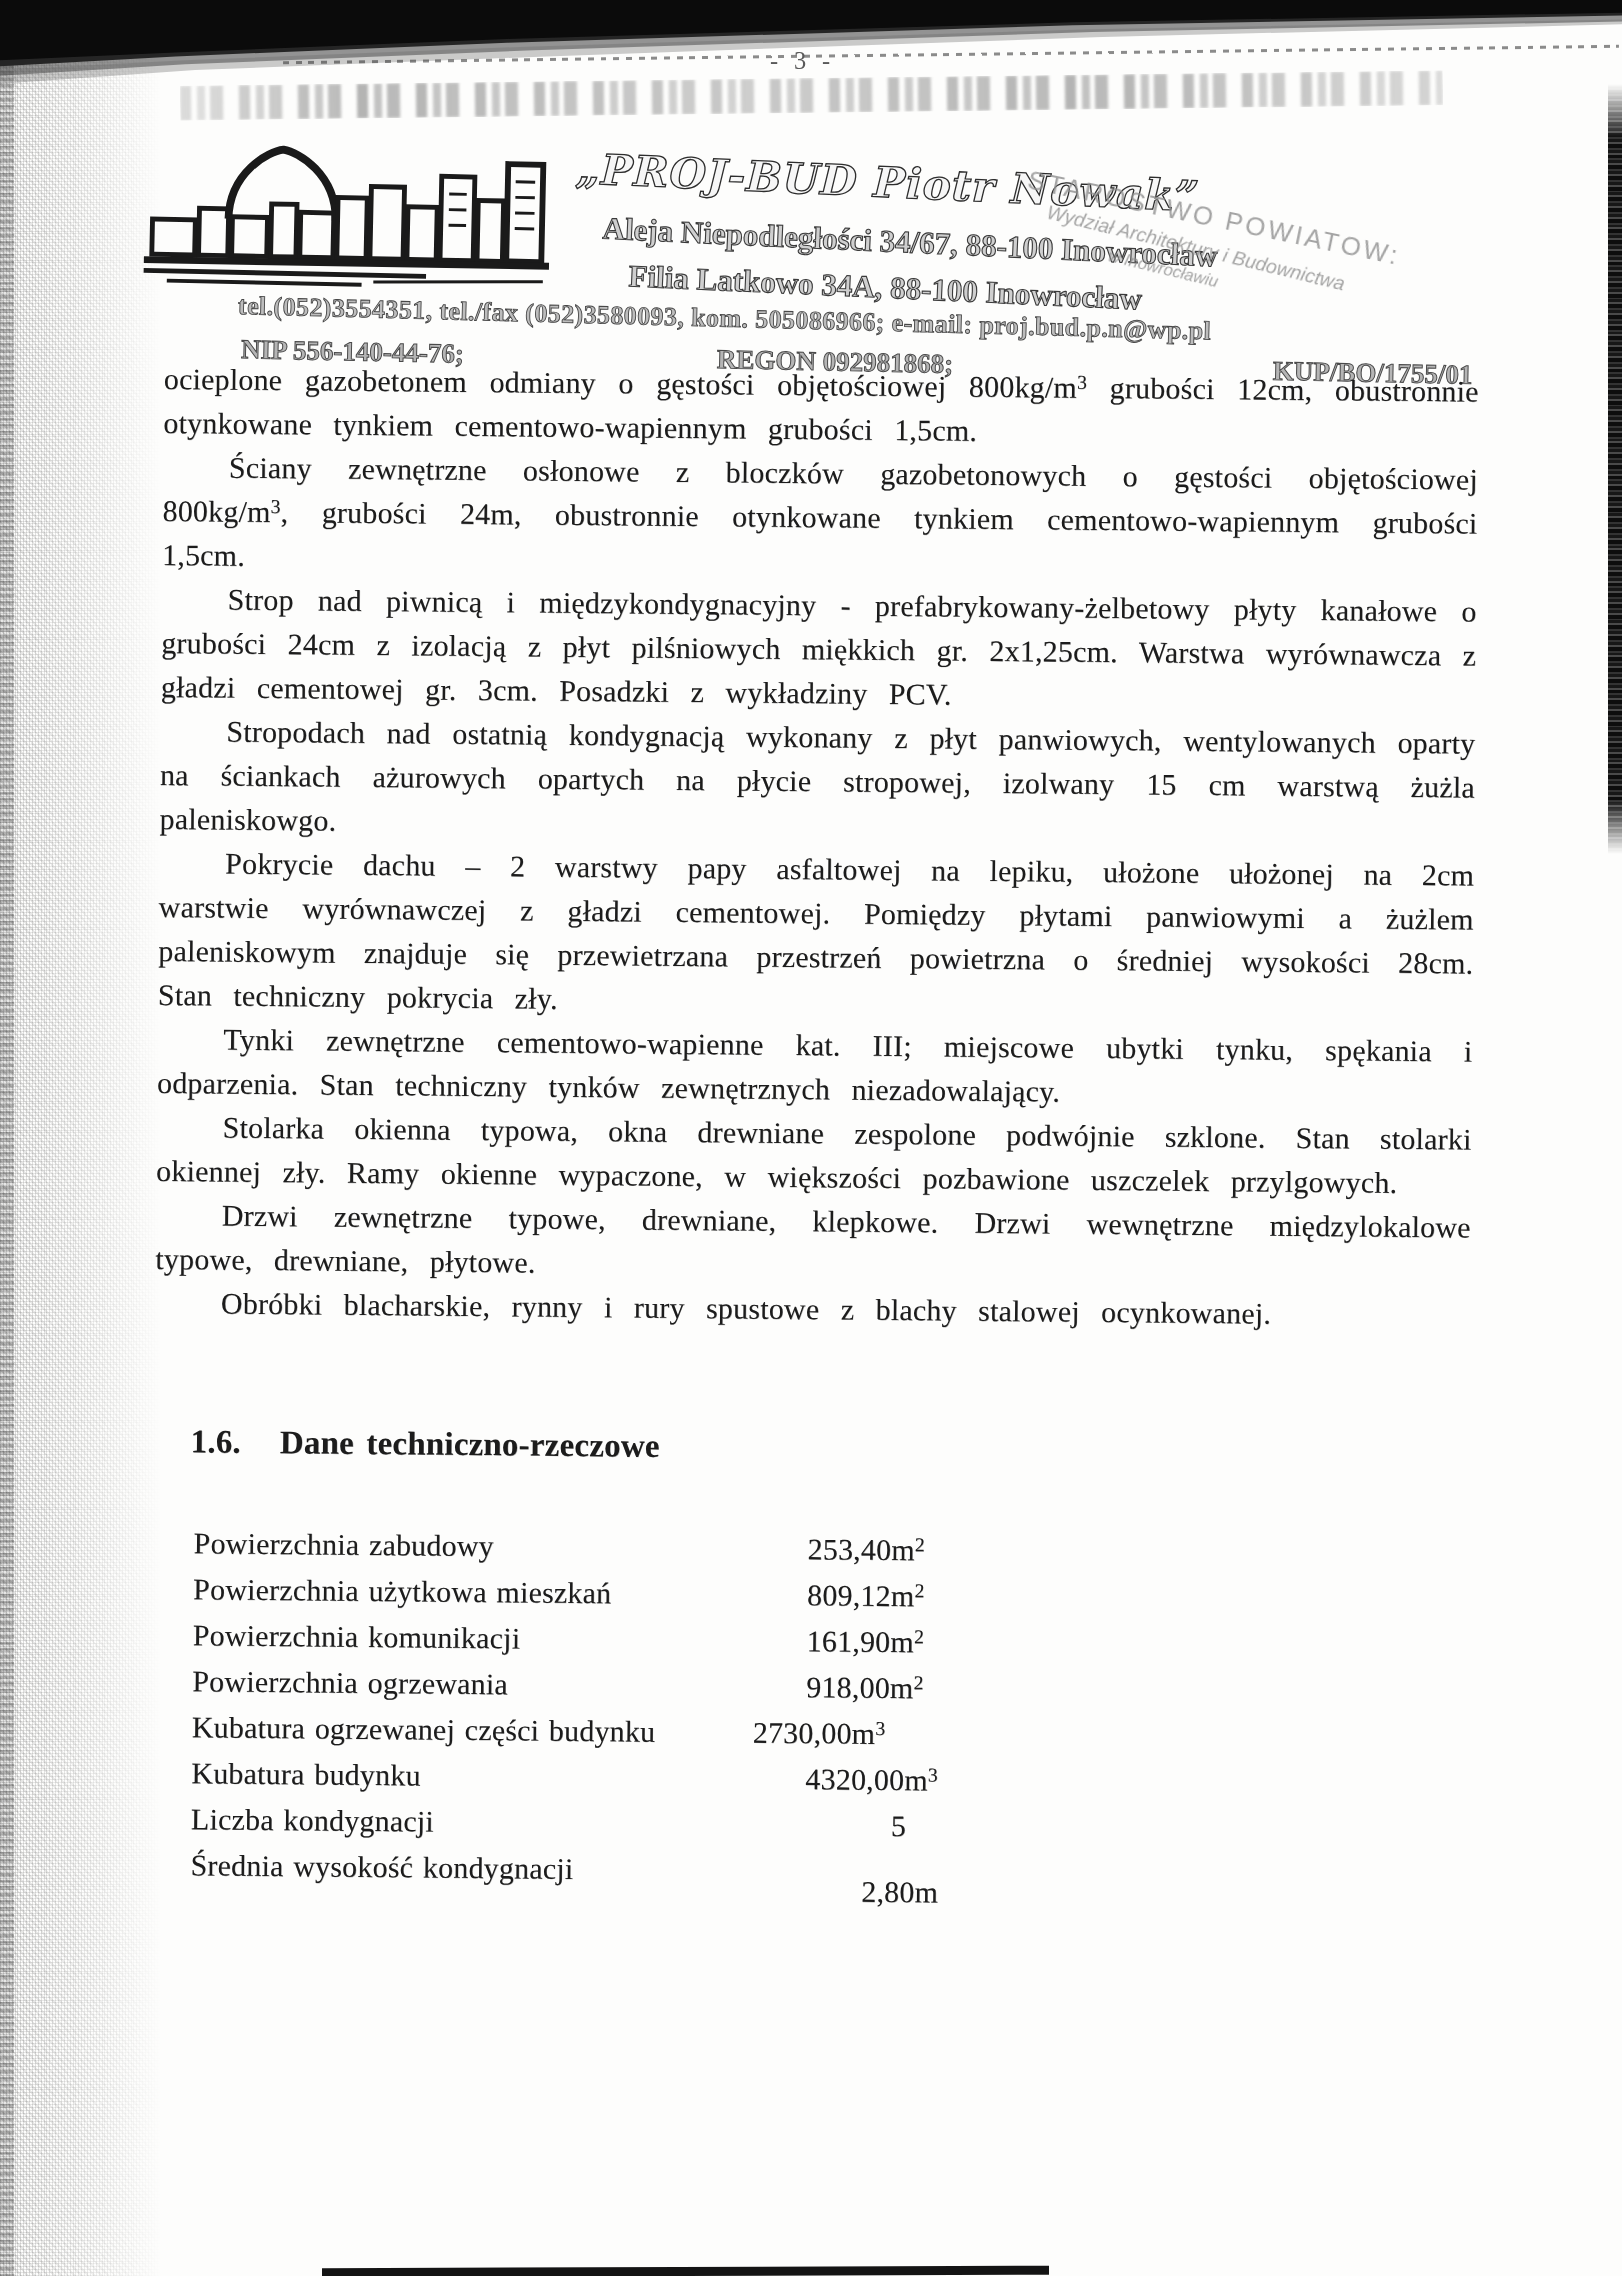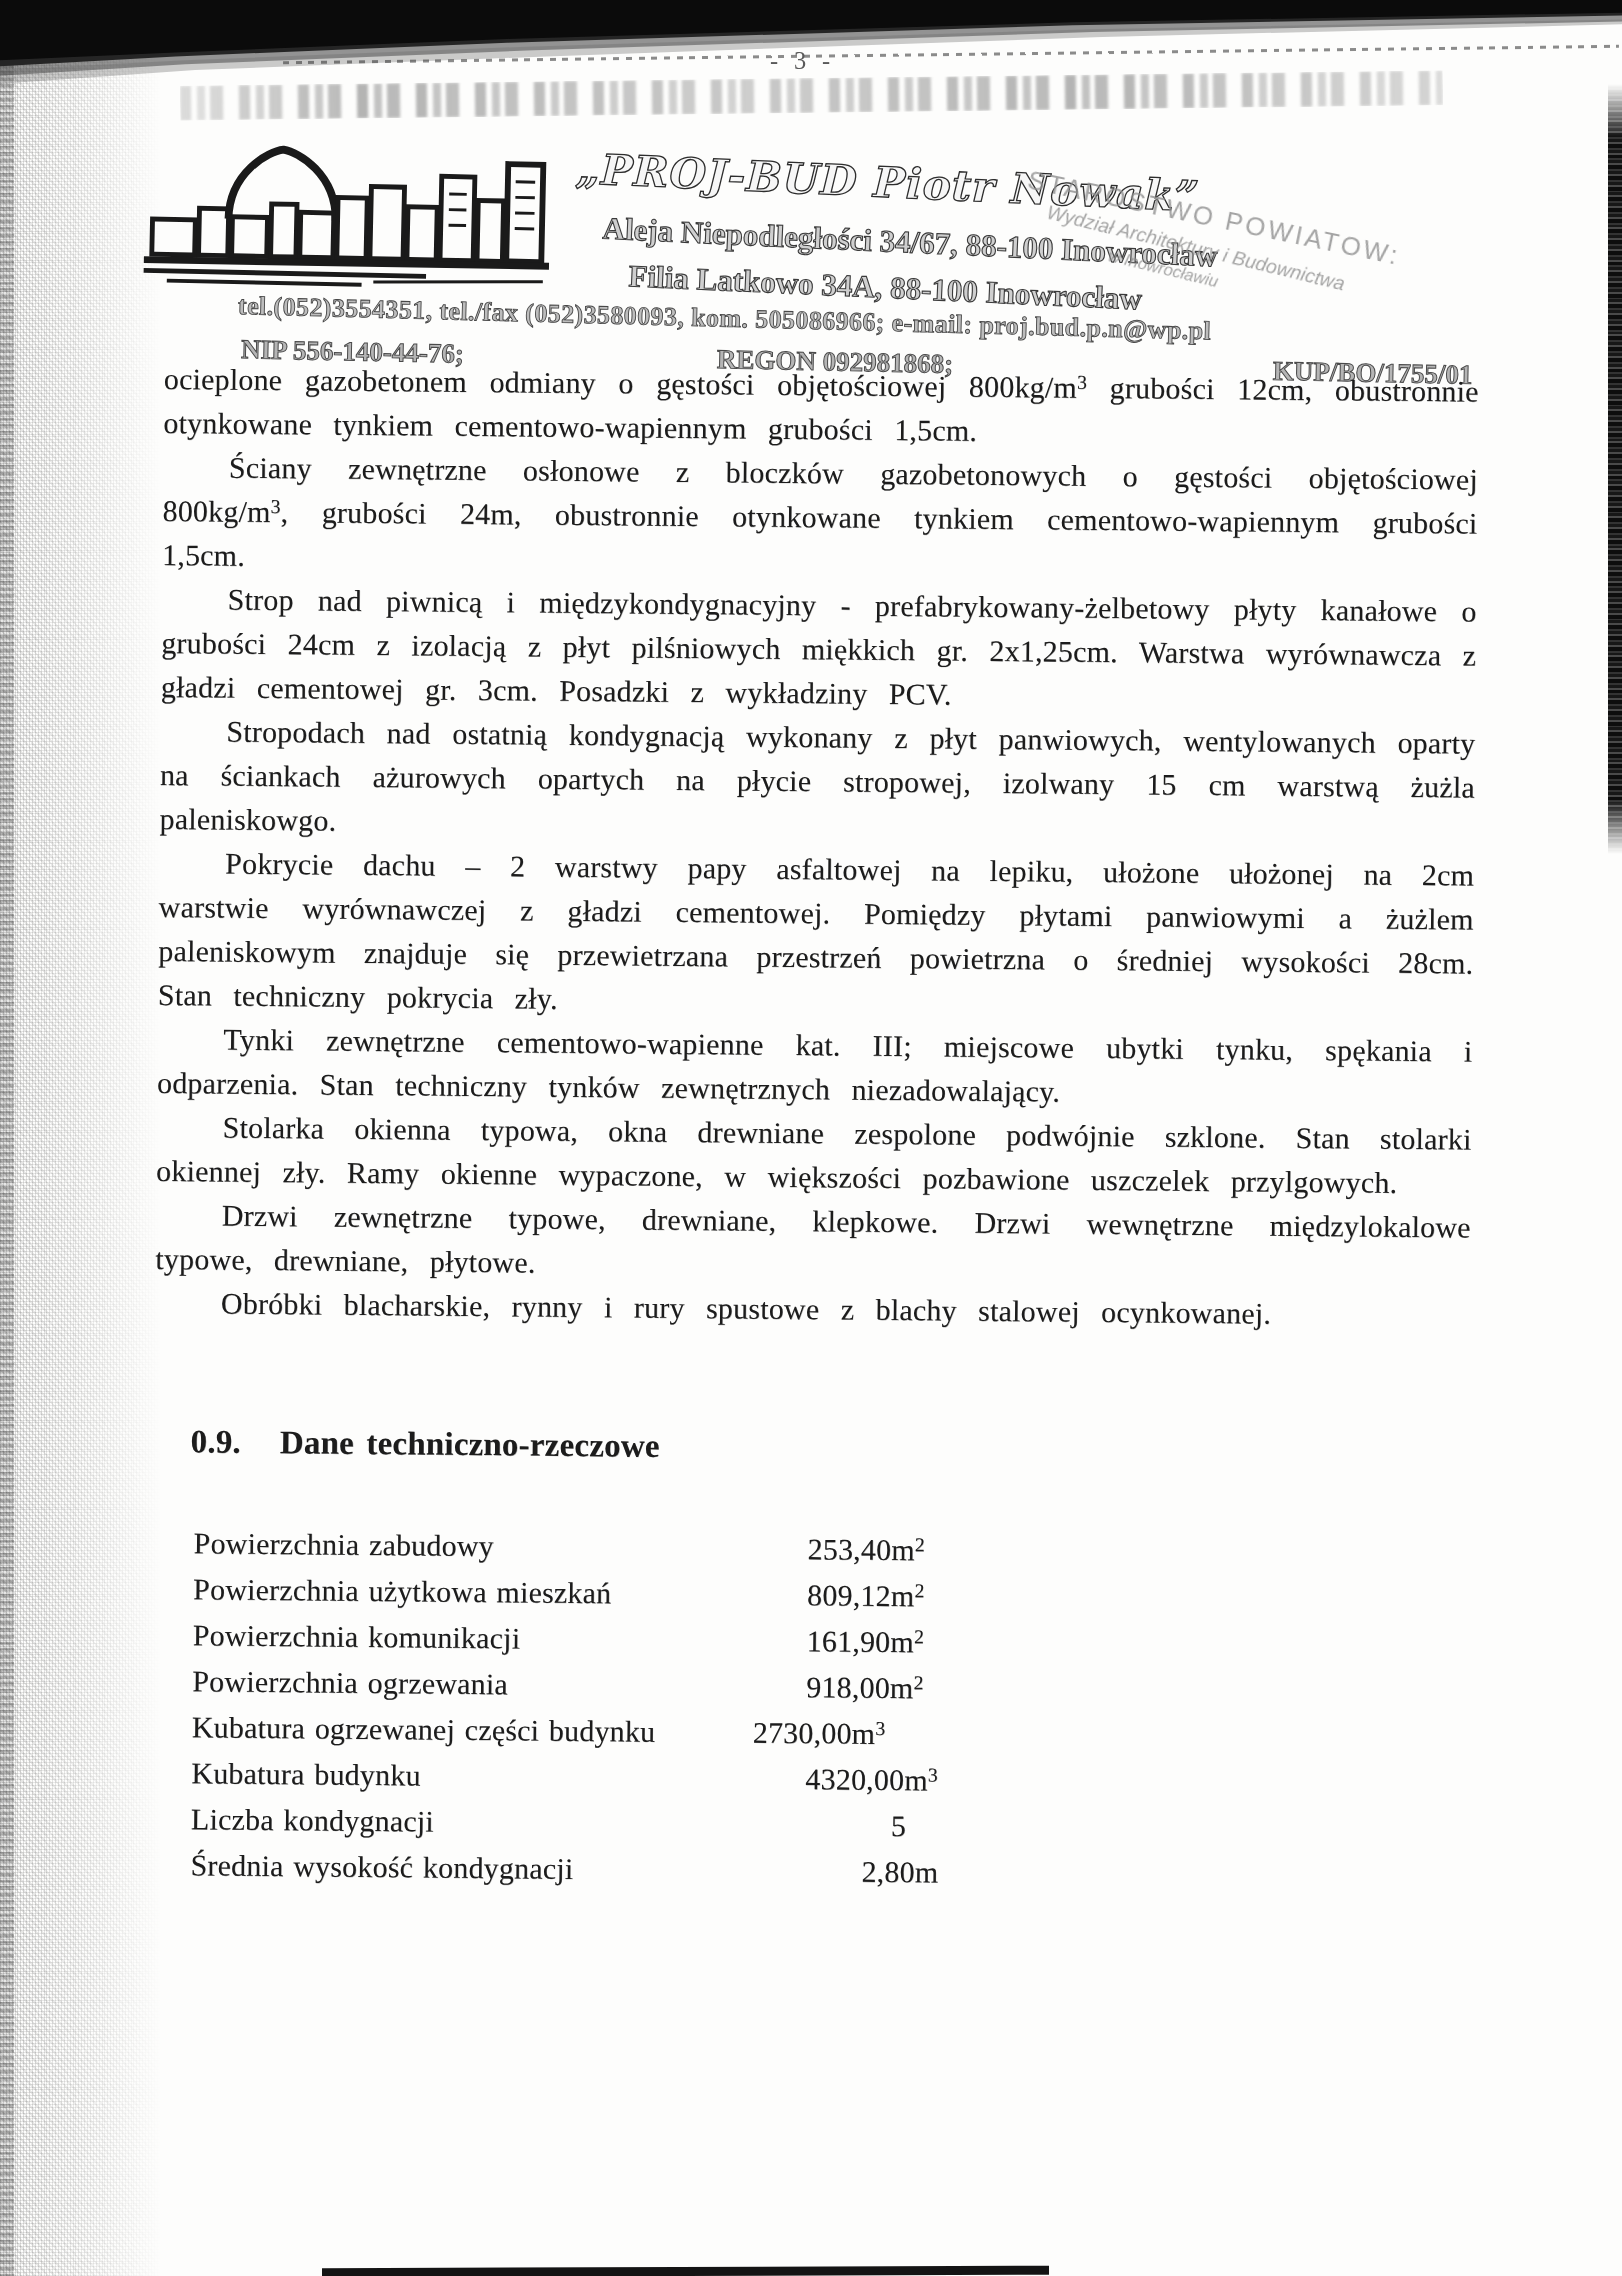--- a/index.html
+++ b/index.html
@@ -107,21 +107,21 @@
   .section-heading{
     margin:94px 0 0 37px;font-weight:bold;font-size:33px;
     display:flex;gap:39px;word-spacing:3.9px;text-align:left;
   }
   .tech-table{margin:57px 0 0 41px;word-spacing:2px;text-align:left;}
   .tech-row{display:flex;line-height:46px;}
   .tech-row .label{flex:none;width:614px;}
   .tech-row .value{white-space:nowrap;}
   .tech-row:nth-child(5) .value{margin-left:-53px;}
   .tech-row:nth-child(7) .value{margin-left:86px;}
-  .tech-row:nth-child(8) .value{margin-left:57px;}
+  .tech-row:nth-child(8) .value{margin-left:57px;margin-top:20px;}
 </style>
 </head>
 <body>
 
 <div class="page">
 
   <div class="noise-left"></div>
   <div class="noise-left-edge"></div>
   <svg class="scan-top" viewBox="0 0 1664 110" preserveAspectRatio="none">
     <polygon points="0,0 1664,0 1664,16 1100,26 520,44 180,58 0,68" fill="#0b0b0b"></polygon>
@@ -185,21 +185,21 @@
         <p>Ściany zewnętrzne osłonowe z bloczków gazobetonowych o gęstości objętościowej 800kg/m<sup>3</sup>, grubości 24m, obustronnie otynkowane tynkiem cementowo-wapiennym grubości 1,5cm.</p>
         <p>Strop nad piwnicą i międzykondygnacyjny - prefabrykowany-żelbetowy płyty kanałowe o grubości 24cm z izolacją z płyt pilśniowych miękkich gr. 2x1,25cm. Warstwa wyrównawcza z gładzi cementowej gr. 3cm. Posadzki z wykładziny PCV.</p>
         <p>Stropodach nad ostatnią kondygnacją wykonany z płyt panwiowych, wentylowanych oparty na ściankach ażurowych opartych na płycie stropowej, izolwany 15 cm warstwą żużla paleniskowgo.</p>
         <p>Pokrycie dachu – 2 warstwy papy asfaltowej na lepiku, ułożone ułożonej na 2cm warstwie wyrównawczej z gładzi cementowej. Pomiędzy płytami panwiowymi a żużlem paleniskowym znajduje się przewietrzana przestrzeń powietrzna o średniej wysokości 28cm. Stan techniczny pokrycia zły.</p>
         <p>Tynki zewnętrzne cementowo-wapienne kat. III; miejscowe ubytki tynku, spękania i odparzenia. Stan techniczny tynków zewnętrznych niezadowalający.</p>
         <p>Stolarka okienna typowa, okna drewniane zespolone podwójnie szklone. Stan stolarki okiennej zły. Ramy okienne wypaczone, w większości pozbawione uszczelek przylgowych.</p>
         <p>Drzwi zewnętrzne typowe, drewniane, klepkowe. Drzwi wewnętrzne międzylokalowe typowe, drewniane, płytowe.</p>
         <p>Obróbki blacharskie, rynny i rury spustowe z blachy stalowej ocynkowanej.</p>
       </div>
     <div class="section-heading">
-      <span>0.9.</span>
+      <span>1.6.</span>
       <span>Dane techniczno-rzeczowe</span>
     </div>
     <div class="tech-table">
         <div class="tech-row">
           <span class="label">Powierzchnia zabudowy</span>
           <span class="value">253,40m<sup>2</sup></span>
         </div>
         <div class="tech-row">
           <span class="label">Powierzchnia użytkowa mieszkań</span>
           <span class="value">809,12m<sup>2</sup></span>

